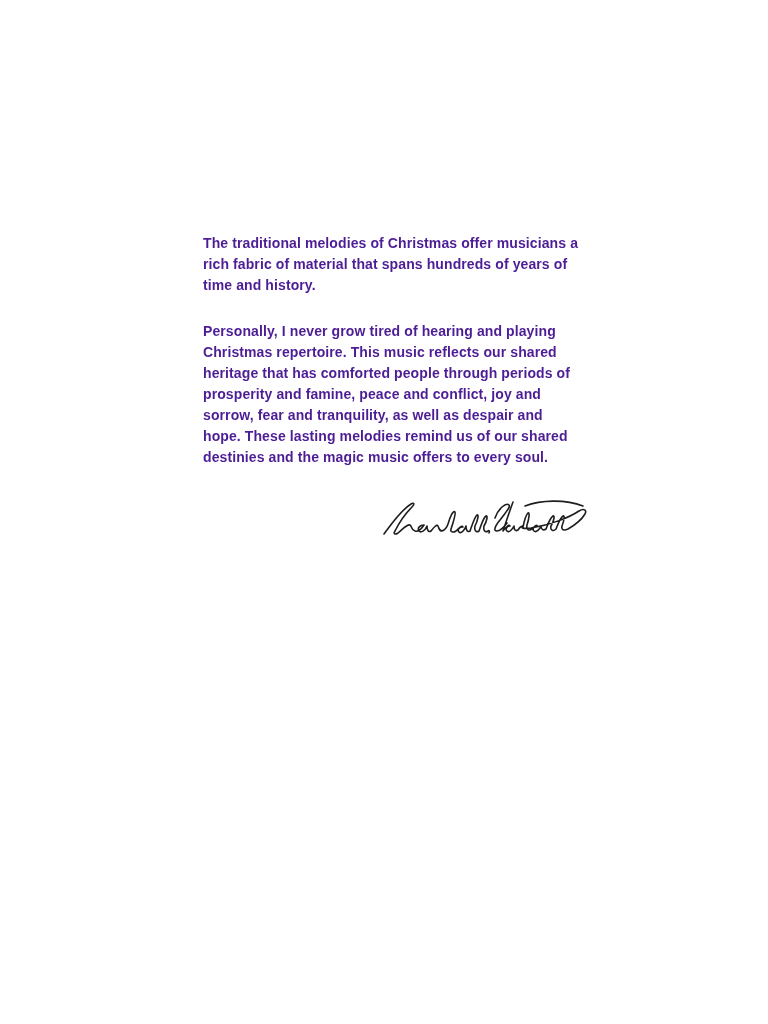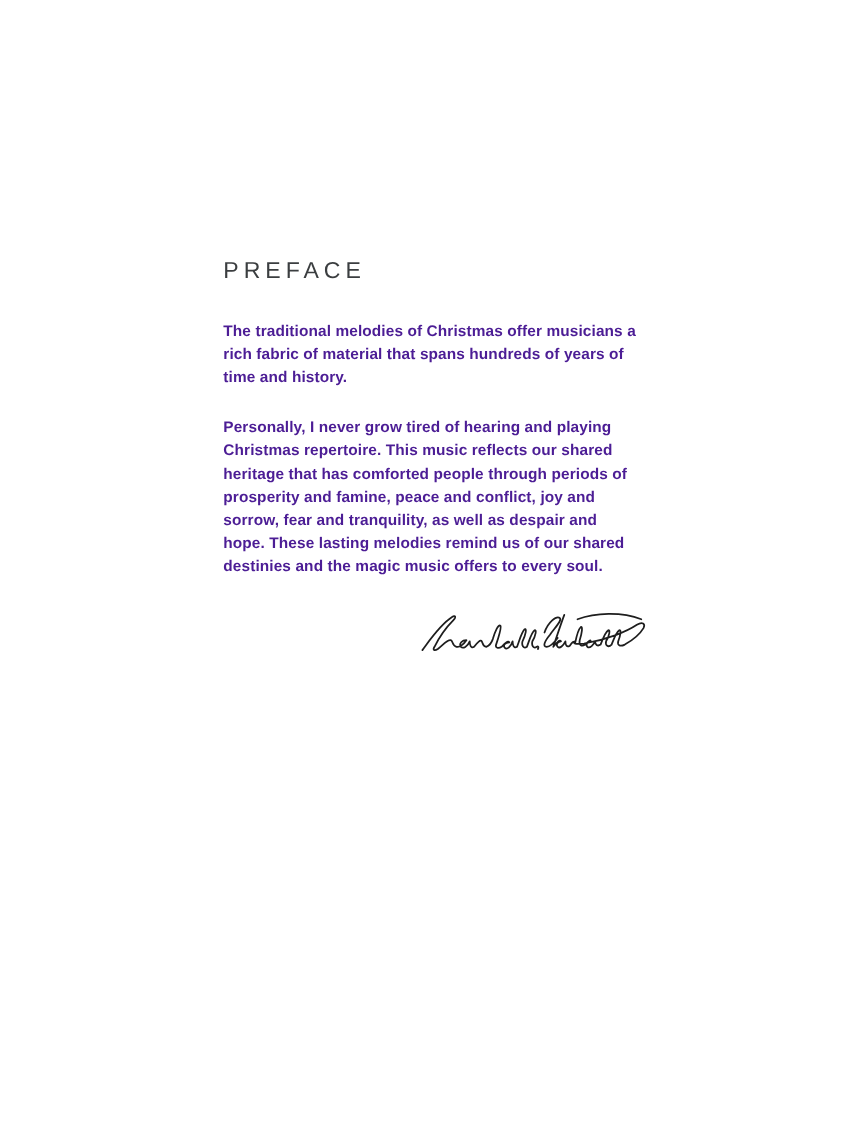--- a/index.html
+++ b/index.html
@@ -63,21 +63,20 @@
     stroke-linecap: round;
     stroke-linejoin: round;
   }
 </style>
 </head>
 <body>
 
 <div class="page">
   <div class="content">
 
-    <h1 class="preface-title">PREFACE</h1>
 
     <p class="body-para">The traditional melodies of Christmas offer musicians a rich fabric of material that spans hundreds of years of time and history.</p>
 
     <p class="body-para">Personally, I never grow tired of hearing and playing Christmas repertoire. This music reflects our shared heritage that has comforted people through periods of prosperity and famine, peace and conflict, joy and sorrow, fear and tranquility, as well as despair and hope. These lasting melodies remind us of our shared destinies and the magic music offers to every soul.</p>
 
 
     <div class="signature-wrap">
       <svg class="signature-svg" viewBox="0 0 212 52" role="img" aria-label="Randall Hartsell">
 
         <path d="M5,41

